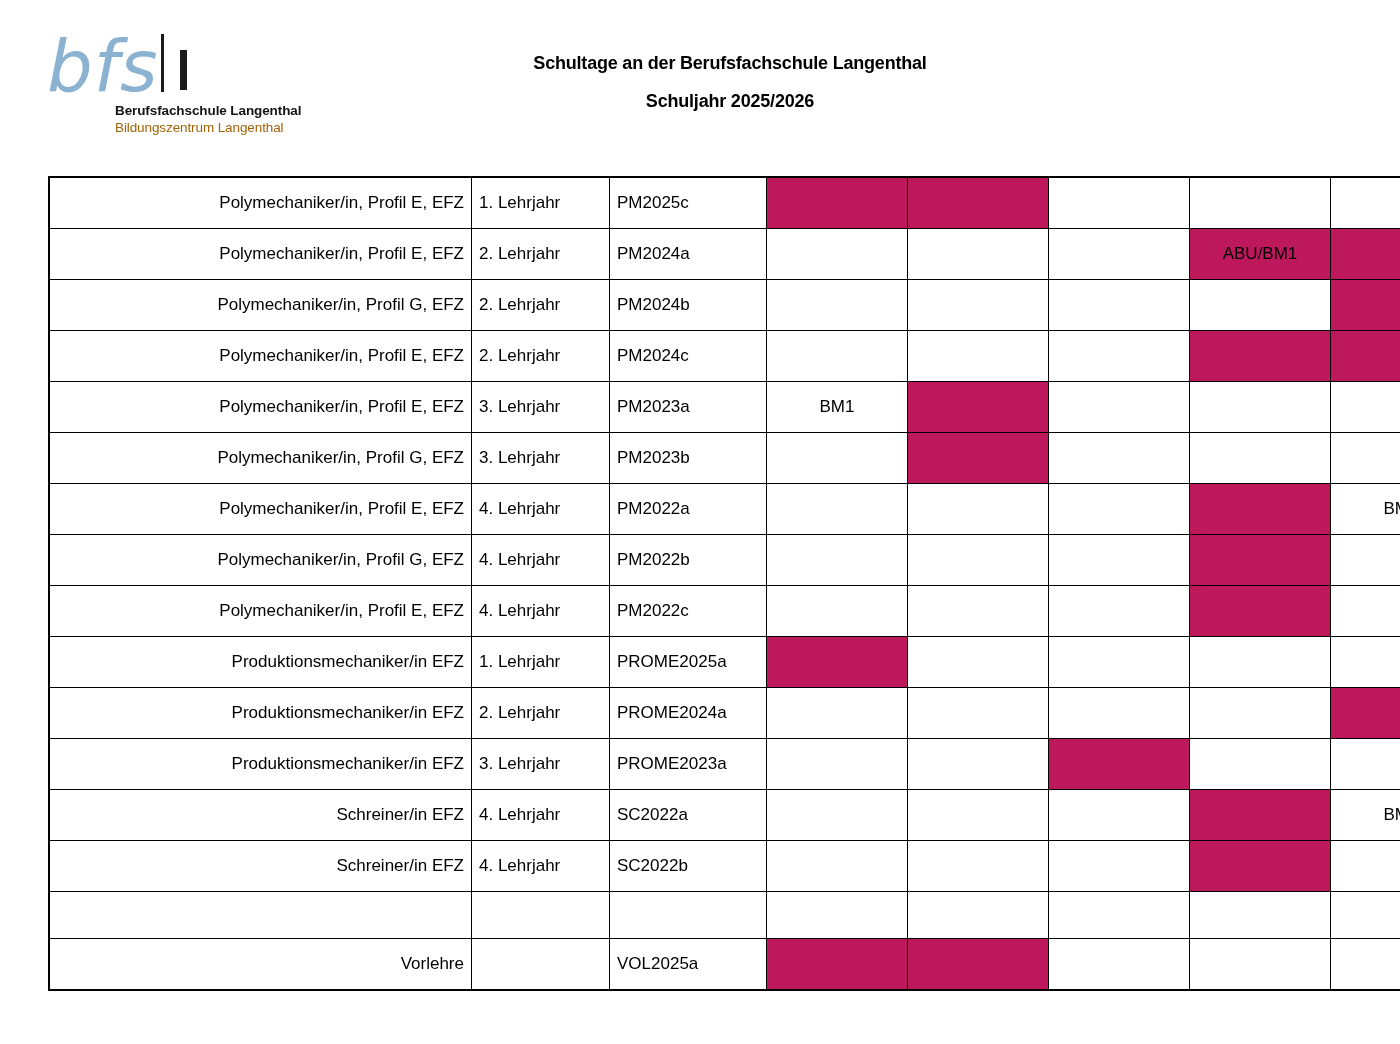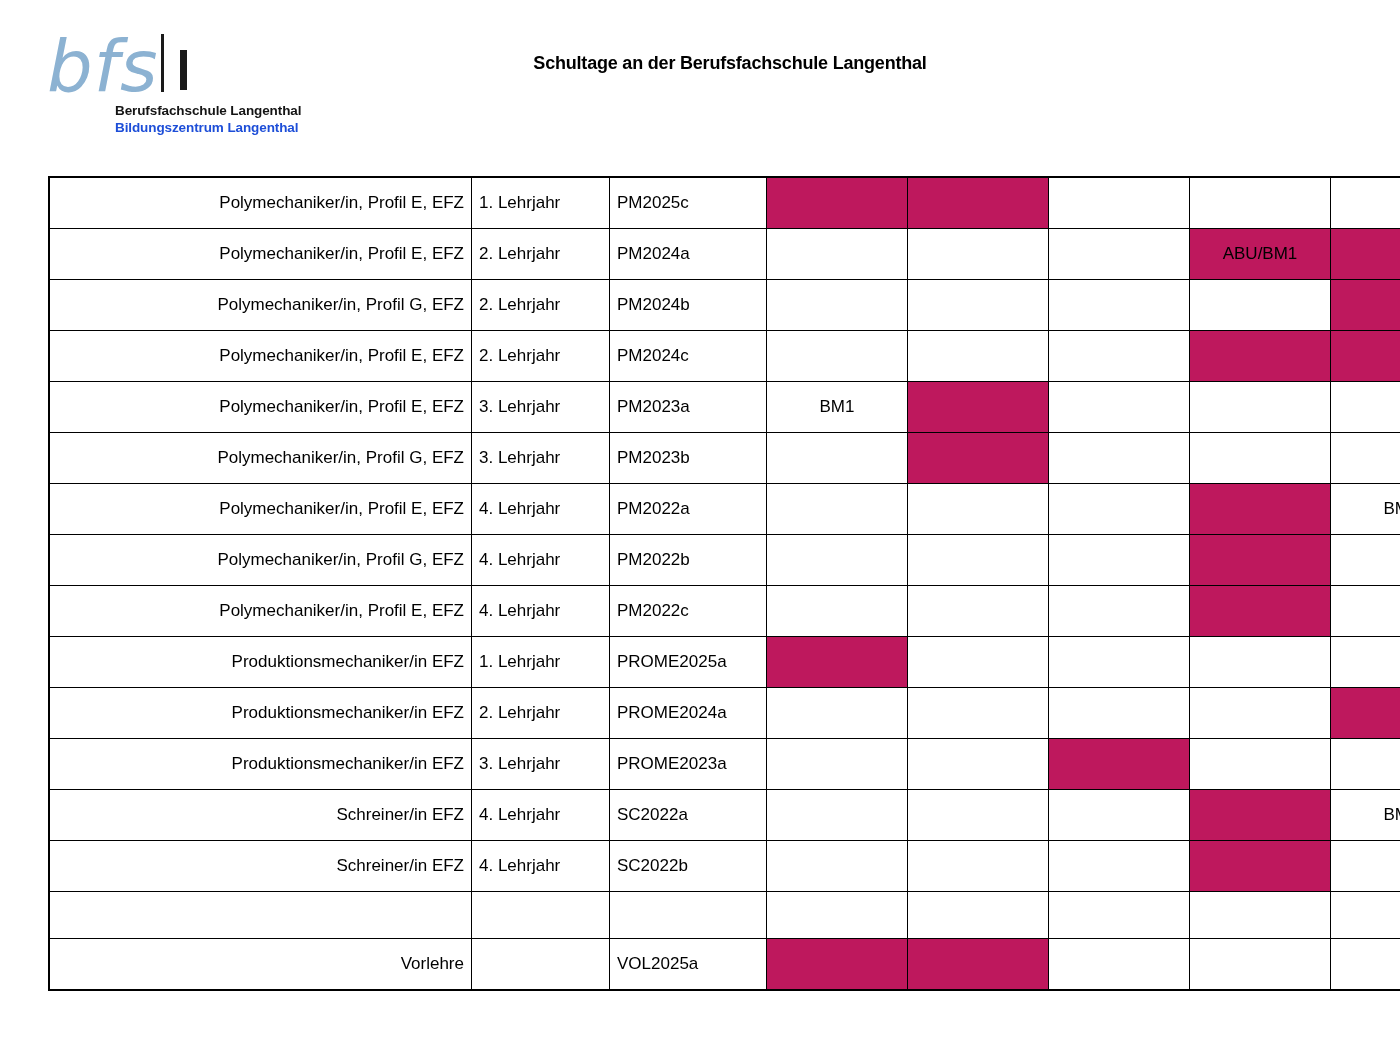--- a/index.html
+++ b/index.html
@@ -67,24 +67,24 @@
     font-family: "Liberation Sans", sans-serif;
     font-weight: bold;
     font-size: 13.5px;
     line-height: 17px;
     color: #141414;
     letter-spacing: -0.1px;
     margin-top: 8px;
   }
   .logo-line2 {
     font-family: "Liberation Sans", sans-serif;
-    font-weight: bold;
+    font-weight: normal;
     font-size: 13.5px;
     line-height: 17px;
-    color: #1d4ed8;
+    color: #a16207;
     letter-spacing: -0.1px;
   }
 
   .titles {
     position: absolute;
     left: 0;
     right: 0;
     top: 44px;
     text-align: center;
     padding-left: 60px;
@@ -141,20 +141,21 @@
         <span class="logo-bar"></span>
     </div>
     <div class="logo-lines">
       <div class="logo-line1">Berufsfachschule Langenthal</div>
       <div class="logo-line2">Bildungszentrum Langenthal</div>
     </div>
   </div>
 
   <div class="titles">
     <div class="title-line">Schultage an der Berufsfachschule Langenthal</div>
+    <div class="title-line">Schuljahr 2025/2026</div>
   </div>
 
 </div>
 
 <div class="sheet">
   <table class="grid">
     <tbody id="grid-body">
         <tr>
           <td class="c-prof">Polymechaniker/in, Profil E, EFZ</td>
           <td class="c-year">1. Lehrjahr</td>

